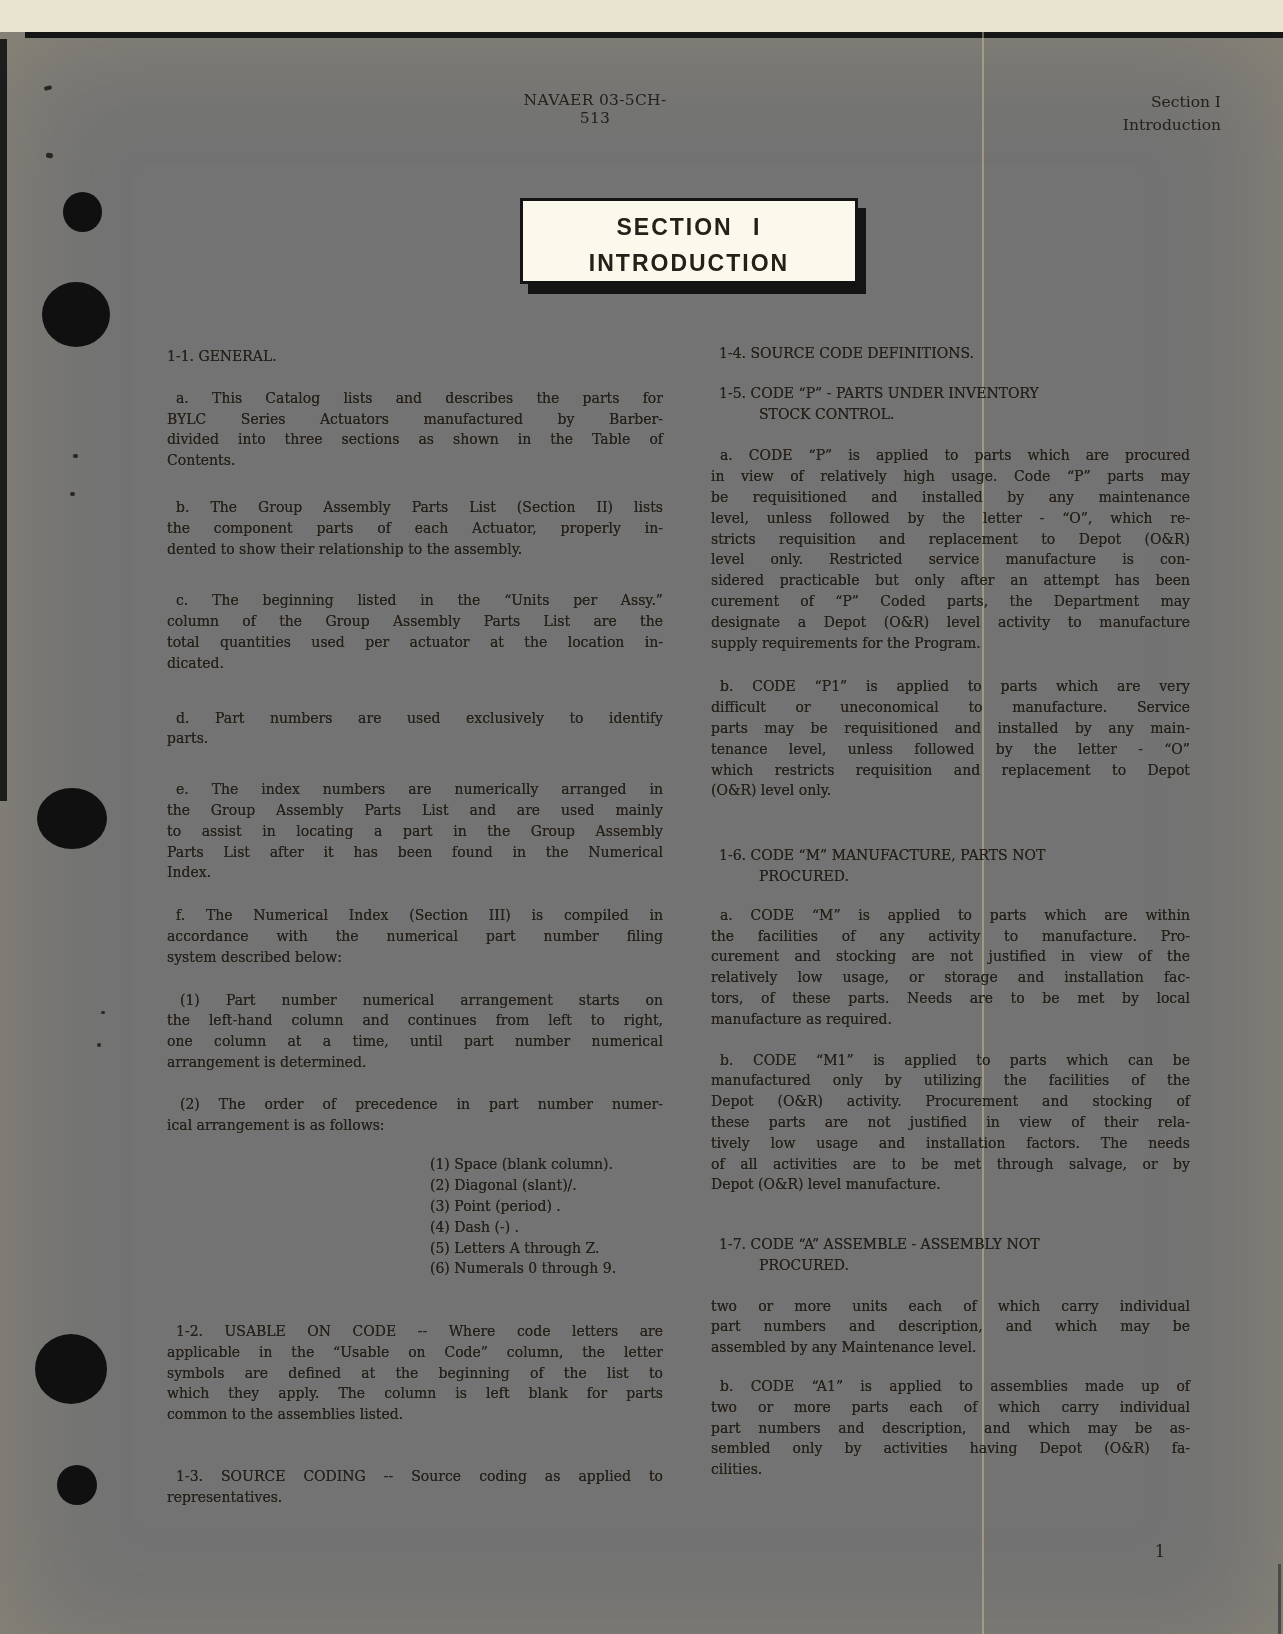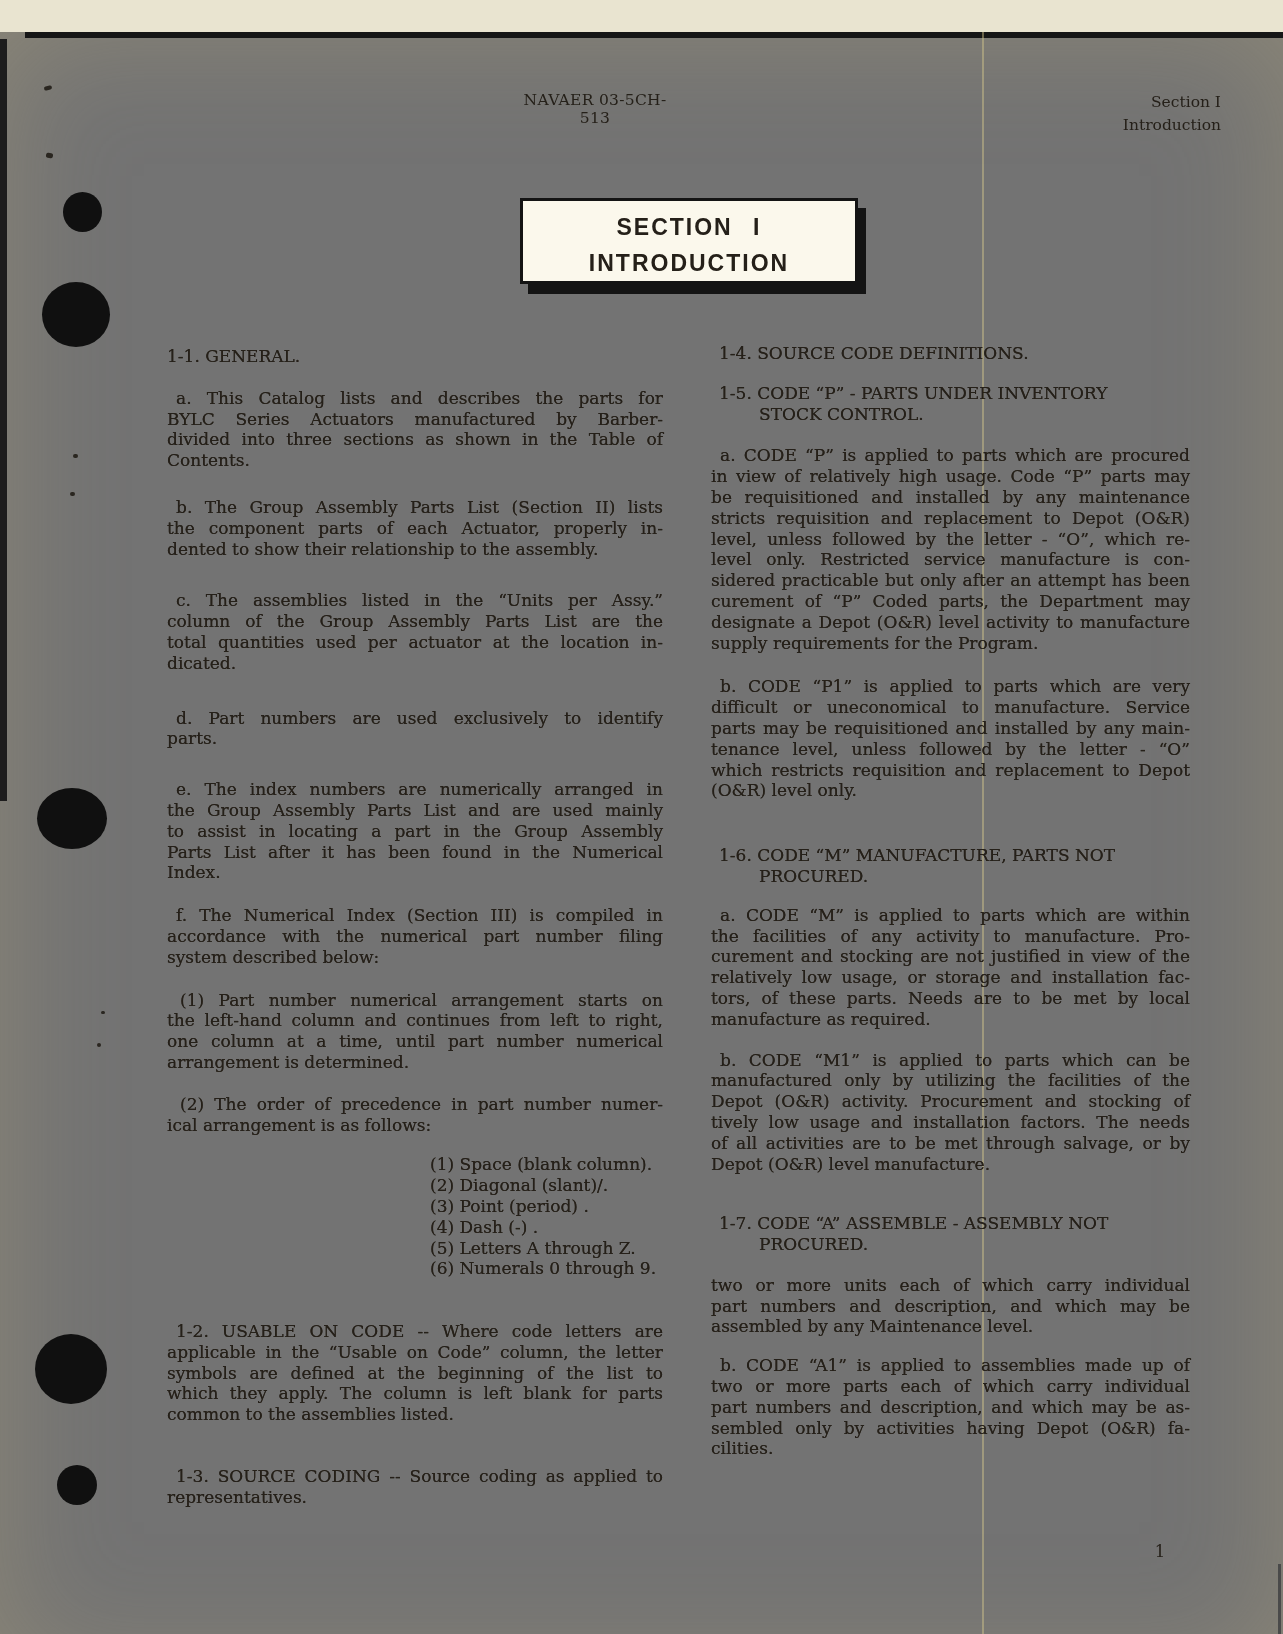--- a/index.html
+++ b/index.html
@@ -39,21 +39,21 @@
   
   .title-box{
     position:absolute;left:520px;top:166px;width:338px;height:86px;
     background:#fbf8ec;border:3px solid #141414;box-sizing:border-box;
     box-shadow:8px 10px 0 0 #141414;
     text-align:center;font-family:"Liberation Sans", sans-serif;font-weight:bold;
   }
   .title-box .tl1{margin-top:7px;font-size:23px;letter-spacing:2px;word-spacing:12px;line-height:38px;}
   .title-box .tl2{font-size:23px;letter-spacing:2px;line-height:34px;}
   
-  .col{position:absolute;font-size:17px;line-height:20.8px;
+  .col{position:absolute;font-size:14px;line-height:20.8px;
     text-shadow:0 0 0.4px rgba(40,33,25,0.85);}
   .lcol{left:167px;top:314px;width:496px;}
   .rcol{left:711px;top:311px;width:479px;}
   .block{margin:0;}
   .para .ln,.subpara .ln{text-align:justify;text-align-last:justify;}
   .para .ln.last,.subpara .ln.last{text-align-last:left;}
   .para .ln.fst{text-indent:9px;}
   .subpara .ln.fst{text-indent:13px;}
   .heading .ln,.heading2 .ln{text-align:left;text-align-last:left;}
   .heading2 .ln.cont{padding-left:48px;}
@@ -112,21 +112,21 @@
         <div class="ln cont">BYLC Series Actuators manufactured by Barber-</div>
         <div class="ln cont">divided into three sections as shown in the Table of</div>
         <div class="ln cont last">Contents.</div>
       </div>
     <div id="L2" class="block para">
         <div class="ln fst">b. The Group Assembly Parts List (Section II) lists</div>
         <div class="ln cont">the component parts of each Actuator, properly in-</div>
         <div class="ln cont last">dented to show their relationship to the assembly.</div>
       </div>
     <div id="L3" class="block para">
-        <div class="ln fst">c. The assemblies listed in the “Units per Assy.”</div>
+        <div class="ln fst">c. The beginning listed in the “Units per Assy.”</div>
         <div class="ln cont">column of the Group Assembly Parts List are the</div>
         <div class="ln cont">total quantities used per actuator at the location in-</div>
         <div class="ln cont last">dicated.</div>
       </div>
     <div id="L4" class="block para">
         <div class="ln fst">d. Part numbers are used exclusively to identify</div>
         <div class="ln cont last">parts.</div>
       </div>
     <div id="L5" class="block para">
         <div class="ln fst">e. The index numbers are numerically arranged in</div>
@@ -176,22 +176,22 @@
         <div class="ln fst last">1-4. SOURCE CODE DEFINITIONS.</div>
       </div>
     <div id="R1" class="block heading2">
         <div class="ln fst">1-5. CODE “P” - PARTS UNDER INVENTORY</div>
         <div class="ln cont last">STOCK CONTROL.</div>
       </div>
     <div id="R2" class="block para">
         <div class="ln fst">a. CODE “P” is applied to parts which are procured</div>
         <div class="ln cont">in view of relatively high usage.  Code “P” parts may</div>
         <div class="ln cont">be requisitioned and installed by any maintenance</div>
+        <div class="ln cont">level, unless followed by the letter - “O”, which re-</div>
         <div class="ln cont">stricts requisition and replacement to Depot (O&amp;R)</div>
-        <div class="ln cont">level, unless followed by the letter - “O”, which re-</div>
         <div class="ln cont">level only.   Restricted service manufacture is con-</div>
         <div class="ln cont">sidered practicable but only after an attempt has been</div>
         <div class="ln cont">curement of “P” Coded parts, the Department may</div>
         <div class="ln cont">designate a Depot (O&amp;R) level activity to manufacture</div>
         <div class="ln cont last">supply requirements for the Program.</div>
       </div>
     <div id="R3" class="block para">
         <div class="ln fst">b. CODE “P1” is applied to parts which are very</div>
         <div class="ln cont">difficult or uneconomical to manufacture.   Service</div>
         <div class="ln cont">parts may be requisitioned and installed by any main-</div>
@@ -208,20 +208,21 @@
         <div class="ln cont">the facilities of any activity to manufacture.    Pro-</div>
         <div class="ln cont">curement and stocking are not justified in view of the</div>
         <div class="ln cont">relatively low usage, or storage and installation fac-</div>
         <div class="ln cont">tors, of these parts.   Needs are to be met by local</div>
         <div class="ln cont last">manufacture as required.</div>
       </div>
     <div id="R6" class="block para">
         <div class="ln fst">b. CODE “M1” is applied to parts which can be</div>
         <div class="ln cont">manufactured only by utilizing the facilities of the</div>
         <div class="ln cont">Depot (O&amp;R) activity.    Procurement and stocking of</div>
+        <div class="ln cont">these parts are not justified in view of their rela-</div>
         <div class="ln cont">tively low usage and installation factors.   The needs</div>
         <div class="ln cont">of all activities are to be met through salvage, or by</div>
         <div class="ln cont last">Depot (O&amp;R) level manufacture.</div>
       </div>
     <div id="R7" class="block heading2">
         <div class="ln fst">1-7. CODE “A” ASSEMBLE - ASSEMBLY NOT</div>
         <div class="ln cont last">PROCURED.</div>
       </div>
     <div id="R8" class="block para">
         <div class="ln cont">two or more units each of which carry individual</div>

